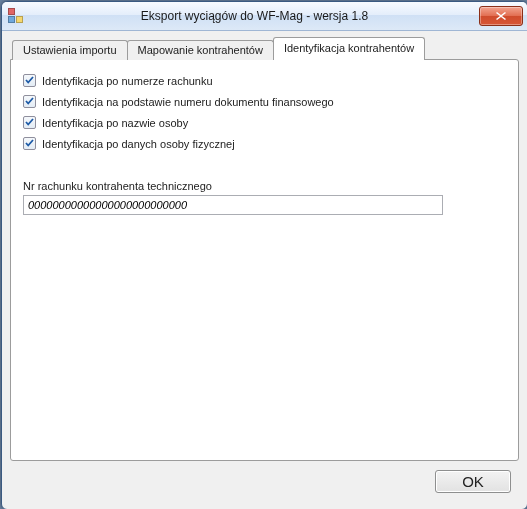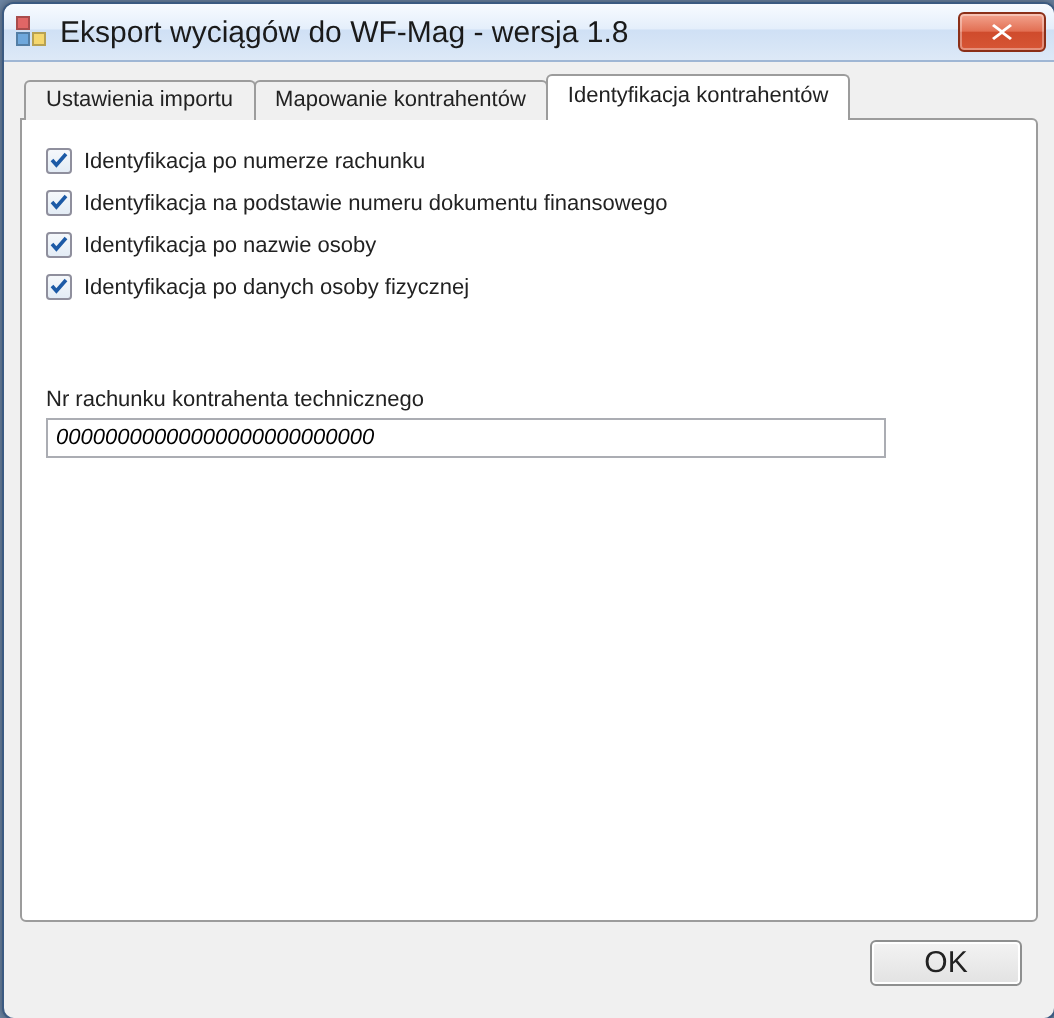--- a/index.html
+++ b/index.html
@@ -40,22 +40,23 @@
     width: 7px; height: 7px;
     border: 1px solid rgba(0,0,0,0.25);
     box-sizing: border-box;
   }
   .titlebar .app-icon .r { background:#e06666; left:0; top:0; }
   .titlebar .app-icon .y { background:#f5d76e; left:8px; top:8px; }
   .titlebar .app-icon .b { background:#6fa8dc; left:0; top:8px; }
   .titlebar .app-icon .g { background:#b6d7a8; left:8px; top:0; opacity:0; }
   .titlebar .title {
     flex: 1;
-    font-size: 15px;
+    font-size: 12px;
     color: #1a1a1a;
+    text-align: center;
   }
   .titlebar .close-btn {
     width: 42px;
     height: 18px;
     background: linear-gradient(to bottom, #f3a48f 0%, #e26f53 48%, #cf4b2c 50%, #d75636 100%);
     border: 1px solid #8b2f18;
     border-radius: 3px;
     display: flex;
     align-items: center;
     justify-content: center;
@@ -132,21 +133,21 @@
     align-items: center;
     justify-content: center;
     border-radius: 2px;
   }
   .check svg { display:block; }
   .check-label {
     color: #222;
   }
 
   .section-label {
-    margin-top: 44px;
+    margin-top: 30px;
     margin-bottom: 3px;
     color: #222;
   }
   .textbox {
     width: 420px;
     height: 20px;
     border: 1px solid #abadb3;
     background: #fff;
     padding: 1px 4px;
     font-family: inherit;

